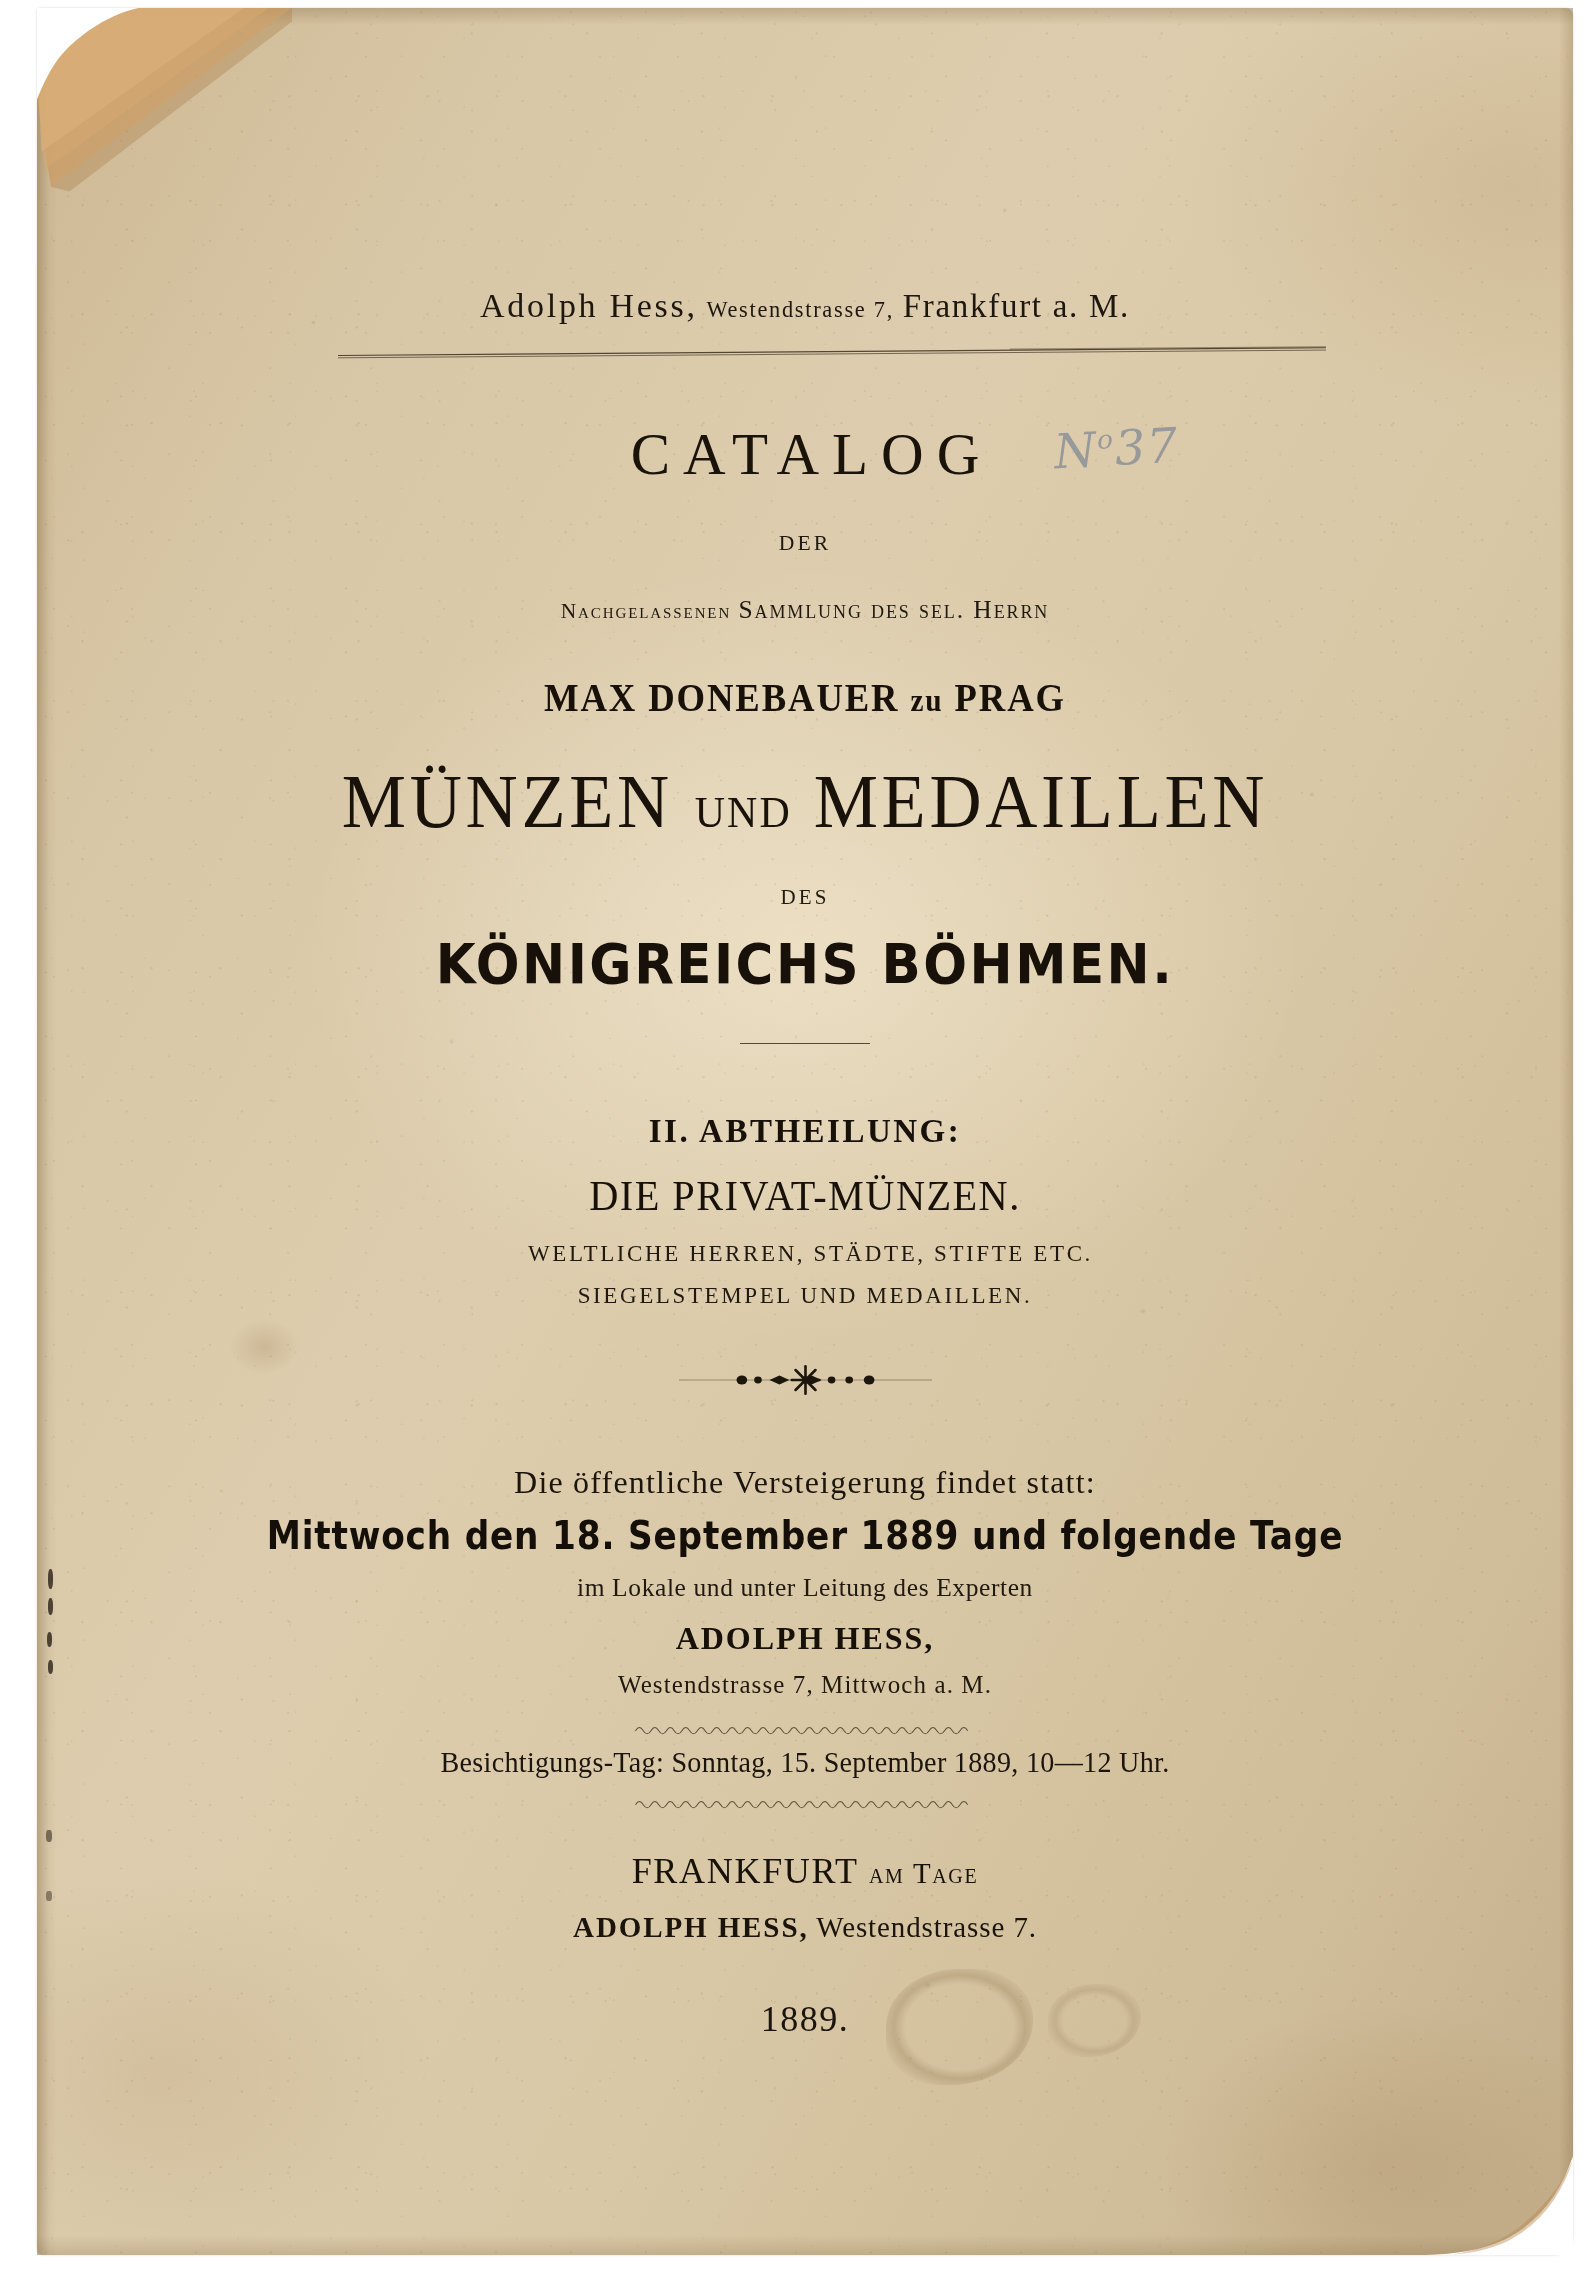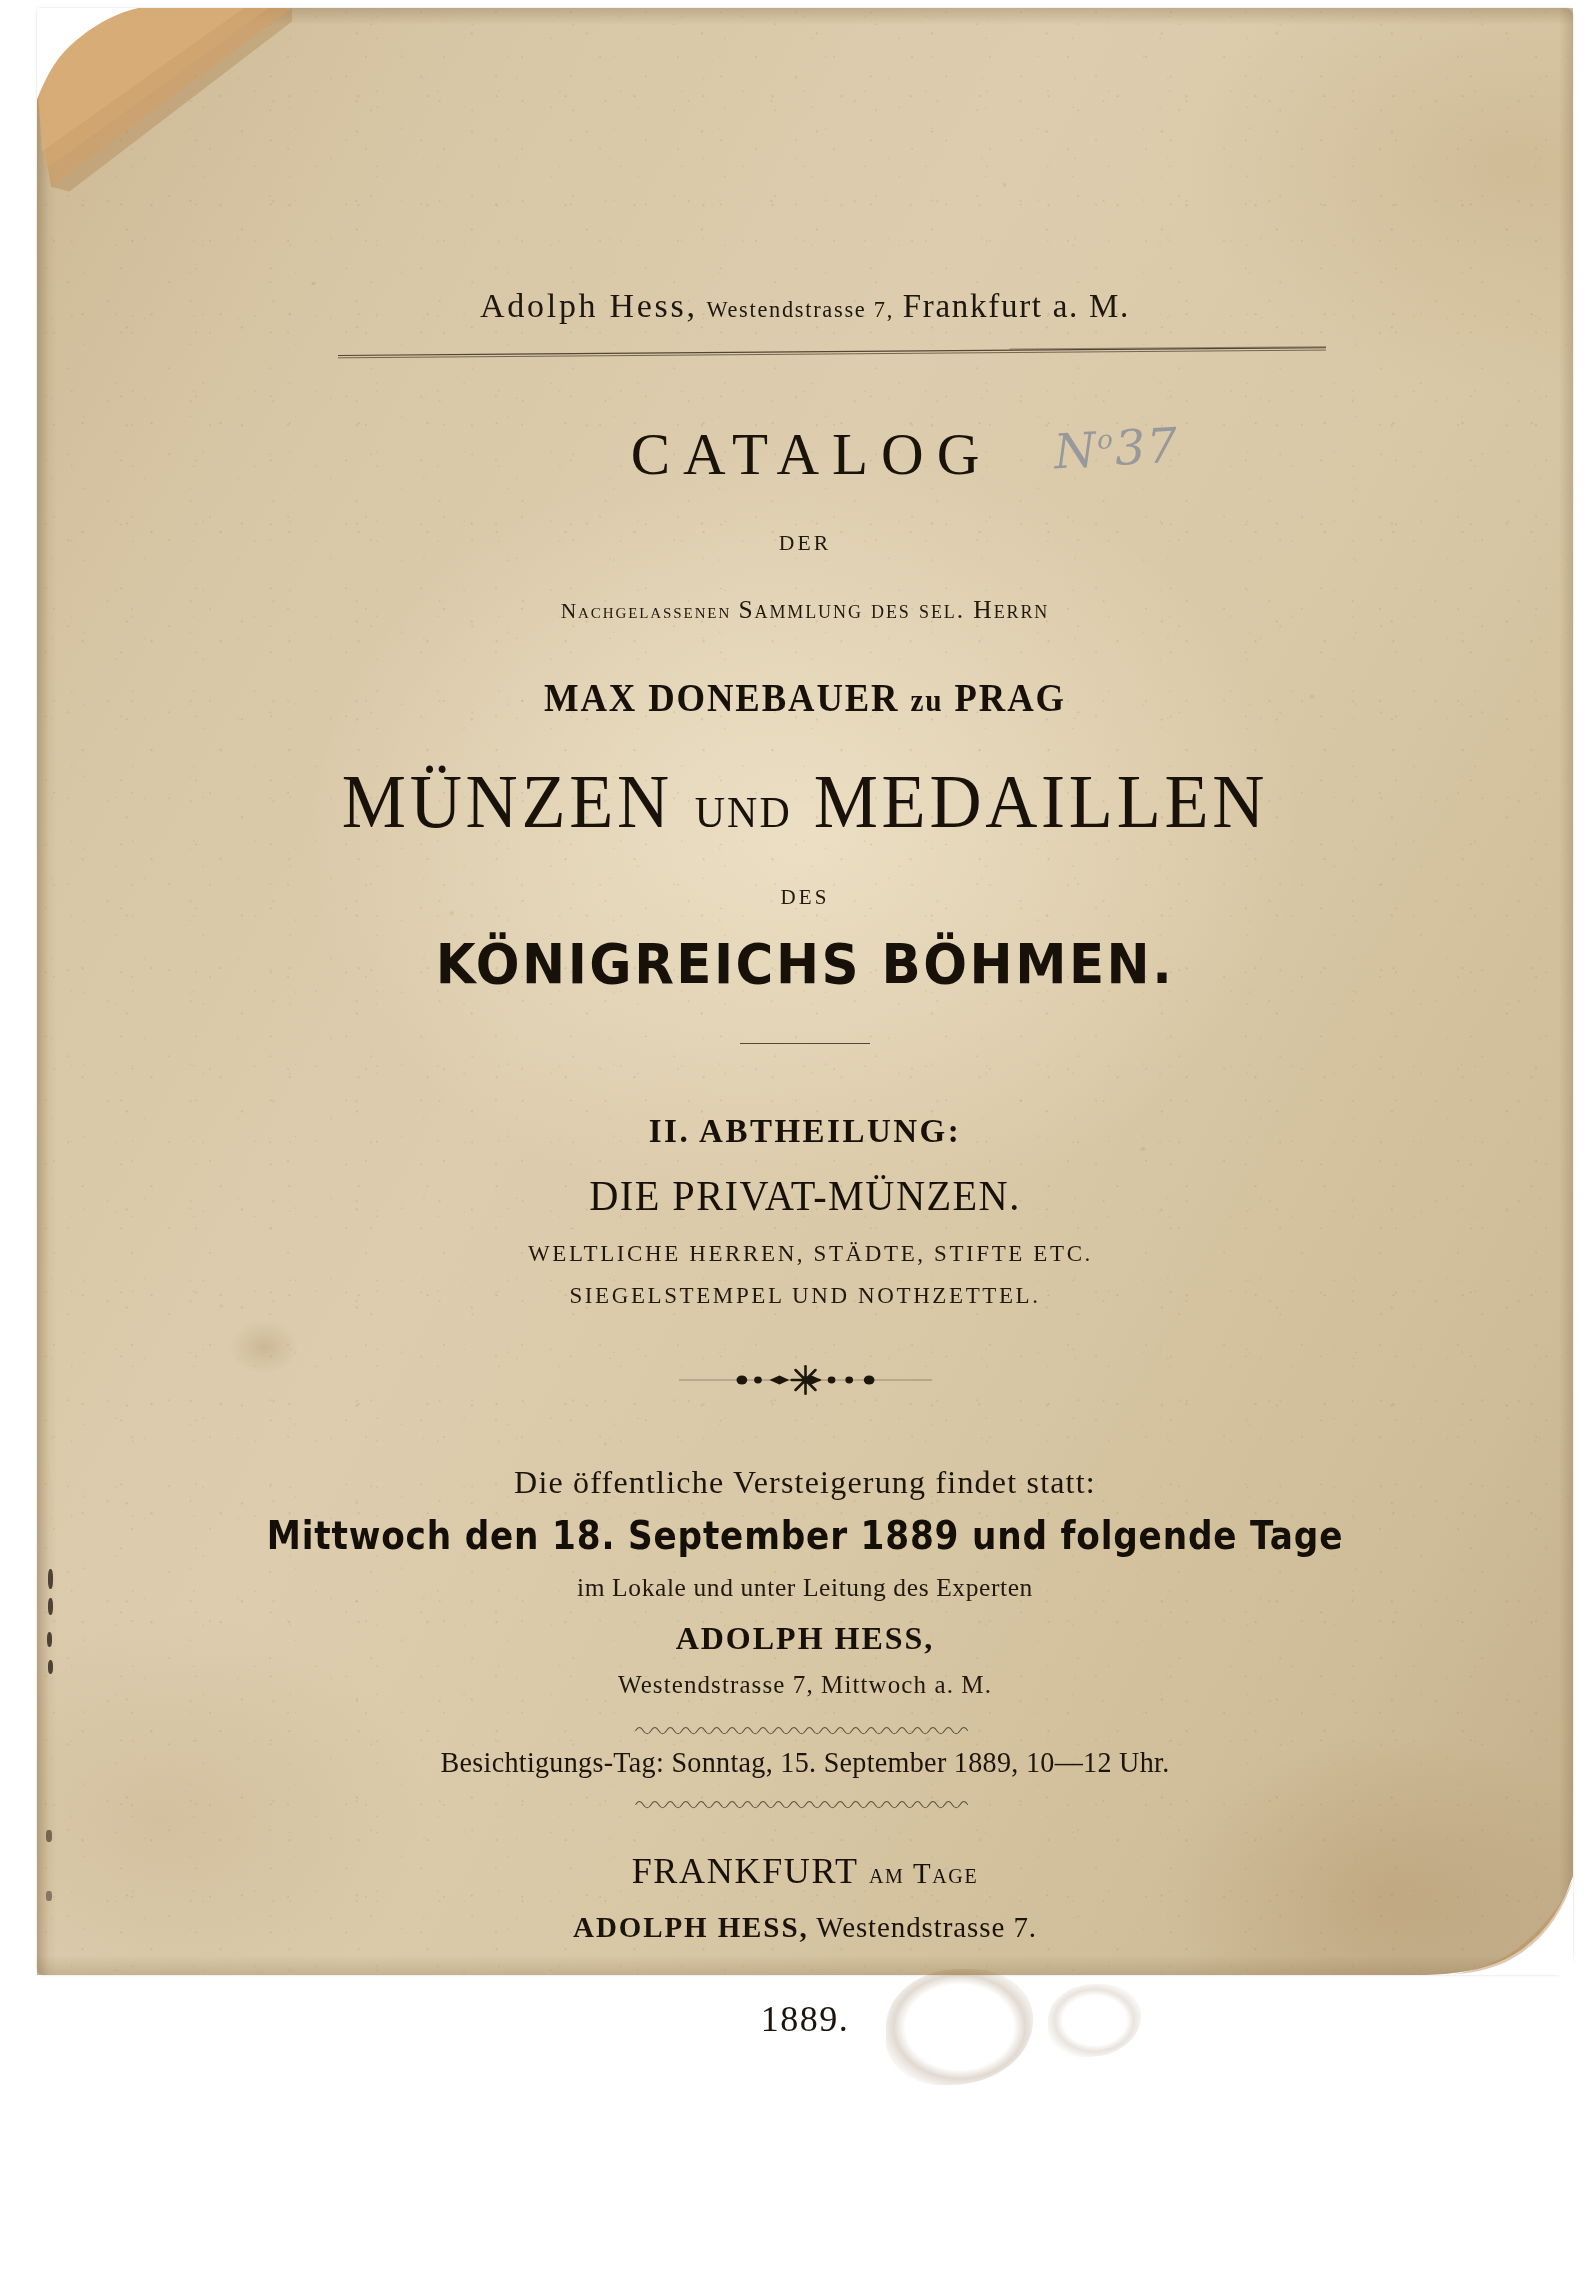--- a/index.html
+++ b/index.html
@@ -13,21 +13,21 @@
     overflow: hidden;
     font-family: "Liberation Serif", serif;
   }
 
   
   #sheet {
     position: absolute;
     left: 37px;
     top: 7.7px;
     width: 1536px;
-    height: 1967px;
+    height: 2247px;
     background:
       radial-gradient(ellipse 324px 232px at 88% 96%, rgba(150,115,70,0.20), rgba(150,115,70,0) 70%),
       radial-gradient(ellipse 386px 293px at 8% 92%, rgba(150,115,70,0.14), rgba(150,115,70,0) 70%),
       radial-gradient(ellipse 463px 324px at 96% 8%, rgba(160,120,70,0.16), rgba(160,120,70,0) 70%),
       radial-gradient(ellipse 695px 540px at 50% 42%, rgba(255,246,225,0.45), rgba(255,246,225,0) 72%),
       linear-gradient(118deg, #cdb894 0%, #d8c7a6 18%, #ddcdae 40%, #d9c8a6 62%, #cfbc98 85%, #c3ae8a 100%);
     border-radius: 4.6px 7.7px 20px 6.2px;
     box-shadow: 0 0 2.3px rgba(90,70,40,0.25);
   }
   
@@ -438,21 +438,21 @@
     </div>
 
     <div class="ln" id="des-line">DES</div>
     <div class="ln" id="boehmen-line">KÖNIGREICHS BÖHMEN.</div>
 
     <div id="rule-short"></div>
 
     <div class="ln" id="abtheilung-line">II. ABTHEILUNG:</div>
     <div class="ln" id="privat-line">DIE PRIVAT-MÜNZEN.</div>
     <div class="ln" id="weltliche-line">WELTLICHE HERREN, STÄDTE, STIFTE ETC.</div>
-    <div class="ln" id="siegel-line">SIEGELSTEMPEL UND NOTHZETTEL.</div>
+    <div class="ln" id="siegel-line">SIEGELSTEMPEL UND MEDAILLEN.</div>
 
     <svg id="ornament" viewBox="0 0 330 60">
       <line x1="0" y1="30" x2="330" y2="30" stroke="#3a2f20" stroke-width="1" opacity="0.55"></line>
       <g fill="#1d160d">
         <ellipse cx="82" cy="30" rx="7" ry="6"></ellipse>
         <ellipse cx="103" cy="30" rx="5" ry="4.5"></ellipse>
         <path d="M118,30 L131,24 L144,30 L131,36 Z"></path>
         <ellipse cx="199" cy="30" rx="5" ry="4.5"></ellipse>
         <ellipse cx="248" cy="30" rx="7" ry="6"></ellipse>
         <path d="M186,30 L173,24 L160,30 L173,36 Z"></path>

